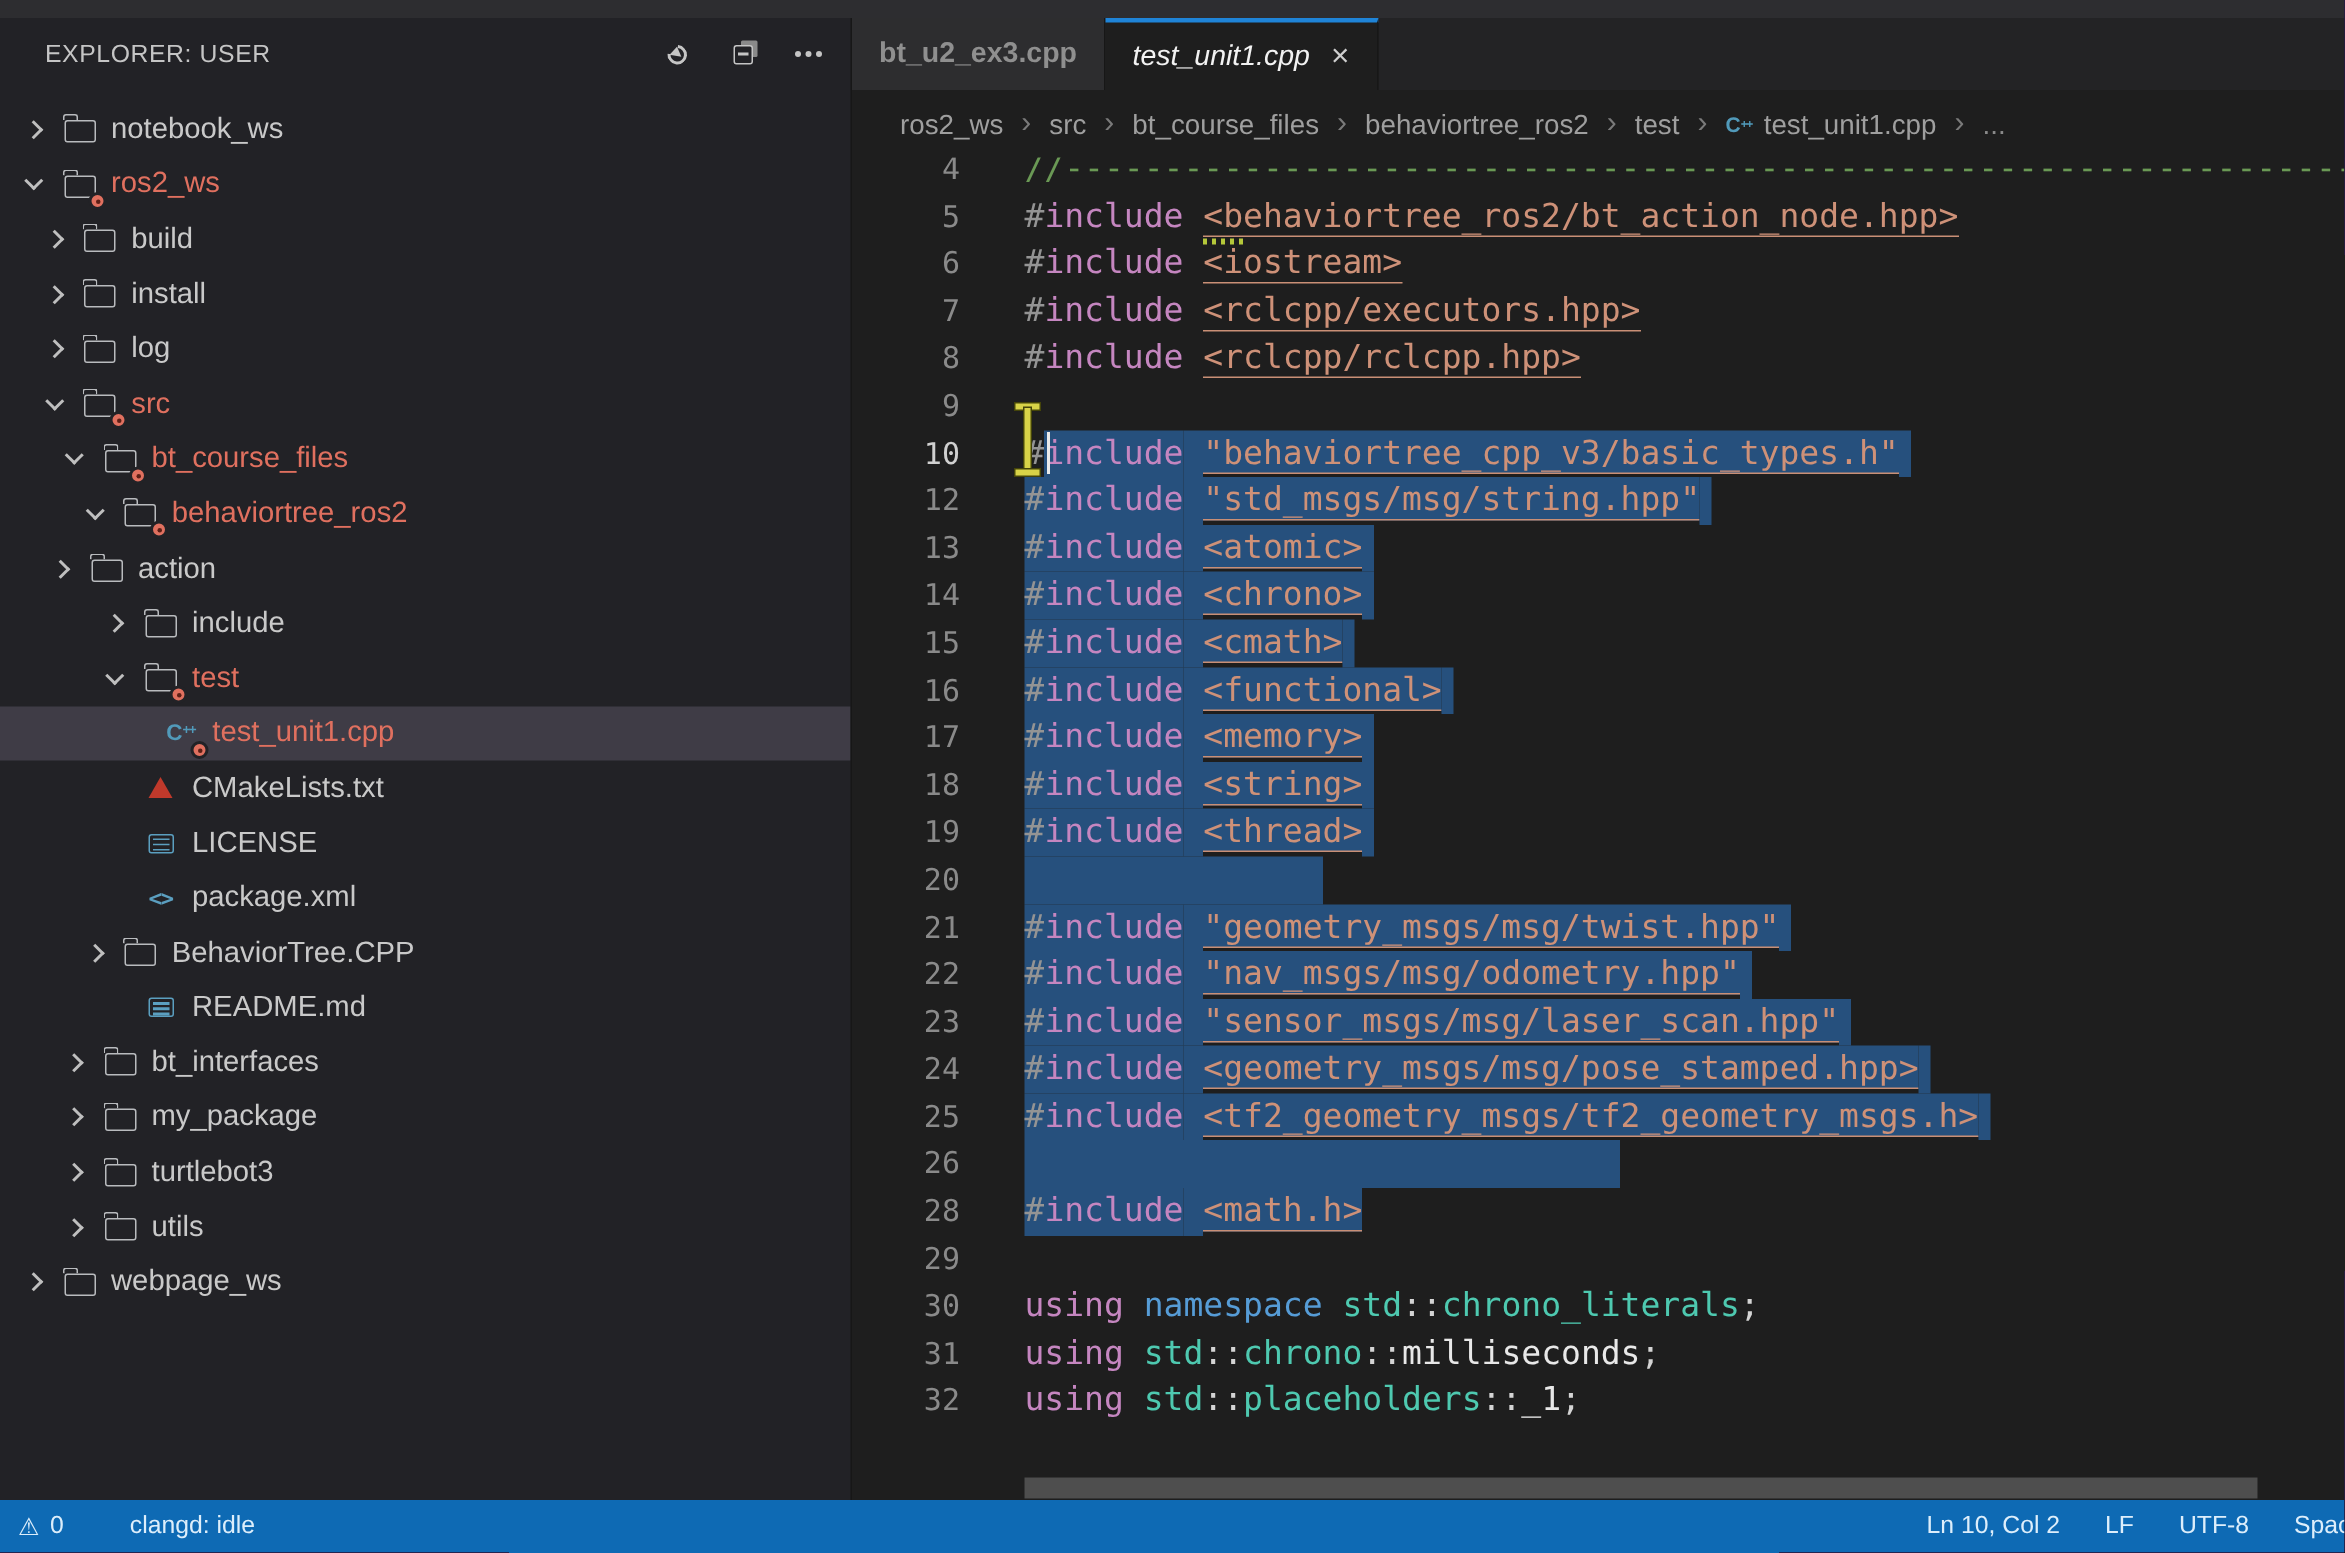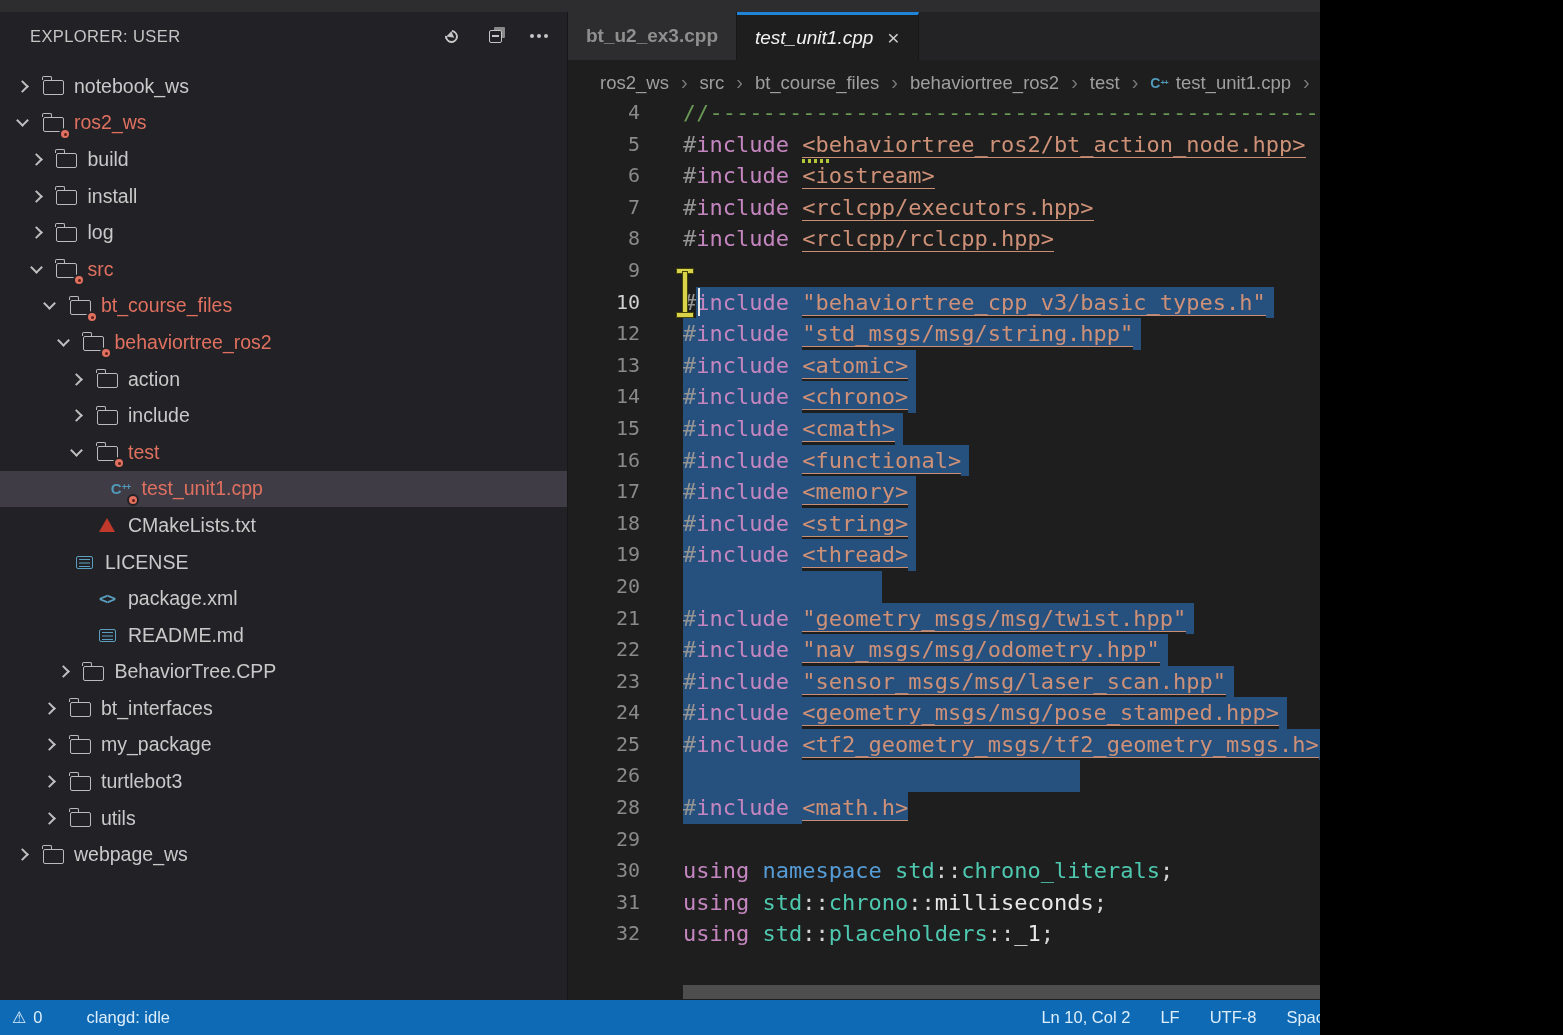--- a/index.html
+++ b/index.html
@@ -1,17 +1,17 @@
 <!DOCTYPE html>
 <html><head>
 <meta charset="utf-8">
 <style>
   html,body{margin:0;padding:0;background:#000;}
   *{box-sizing:border-box;}
-  .window{position:relative;width:1320px;height:1035px;background:#8b5cf6;overflow:hidden;
+  .window{position:relative;width:1563px;height:1035px;background:#8b5cf6;overflow:hidden;
           font-family:"Liberation Sans",sans-serif;color:#ccc;}
 
   
   .titlebar{height:12px;background:#2d2d30;width:100%;}
 
   .main{display:flex;height:988px;}
 
   
   .sidebar{width:568px;flex:none;background:#222226;border-right:1px solid #171717;overflow:hidden;}
   .sb-header{height:48px;display:flex;align-items:center;padding:0 18px 0 30px;}
@@ -193,21 +193,21 @@
           <div class="trow" style="padding-left: 54.5px;">
             <span class="chev-box">
               <span class="chev expanded"></span>
             </span>
             <span class="ticon">
               <span class="ficon"></span>
               <span class="badge"></span>
             </span>
             <span class="tlabel accent">behaviortree_ros2</span>
           </div>
-          <div class="trow" style="padding-left: 68px; align-items: center;">
+          <div class="trow" style="padding-left: 32px; align-items: center;">
             <span class="chev-box">
               <span class="chev collapsed"></span>
             </span>
             <span class="ticon">
               <span class="ficon"></span>
             </span>
             <span class="tlabel">action</span>
           </div>
           <div class="trow" style="padding-left: 68px;">
             <span class="chev-box">
@@ -236,49 +236,49 @@
             </span>
             <span class="tlabel accent">test_unit1.cpp</span>
           </div>
           <div class="trow" style="padding-left: 68px;">
             <span class="chev-box"></span>
             <span class="ticon">
               <span class="cmake"></span>
             </span>
             <span class="tlabel">CMakeLists.txt</span>
           </div>
-          <div class="trow" style="padding-left: 45px;">
+          <div class="trow" style="padding-left: 68px;">
             <span class="chev-box"></span>
             <span class="ticon">
               <span class="book"></span>
             </span>
             <span class="tlabel">LICENSE</span>
           </div>
           <div class="trow" style="padding-left: 68px;">
             <span class="chev-box"></span>
             <span class="ticon">
               <span class="xmlicon">&lt;&gt;</span>
             </span>
             <span class="tlabel">package.xml</span>
           </div>
+          <div class="trow" style="padding-left: 54.5px;">
+            <span class="chev-box">
+              <span class="chev collapsed"></span>
+            </span>
+            <span class="ticon">
+              <span class="ficon"></span>
+            </span>
+            <span class="tlabel">BehaviorTree.CPP</span>
+          </div>
           <div class="trow" style="padding-left: 68px;">
             <span class="chev-box"></span>
             <span class="ticon">
               <span class="book"></span>
             </span>
             <span class="tlabel">README.md</span>
-          </div>
-          <div class="trow" style="padding-left: 54.5px;">
-            <span class="chev-box">
-              <span class="chev collapsed"></span>
-            </span>
-            <span class="ticon">
-              <span class="ficon"></span>
-            </span>
-            <span class="tlabel">BehaviorTree.CPP</span>
           </div>
           <div class="trow" style="padding-left: 41px;">
             <span class="chev-box">
               <span class="chev collapsed"></span>
             </span>
             <span class="ticon">
               <span class="ficon"></span>
             </span>
             <span class="tlabel">bt_interfaces</span>
           </div>

